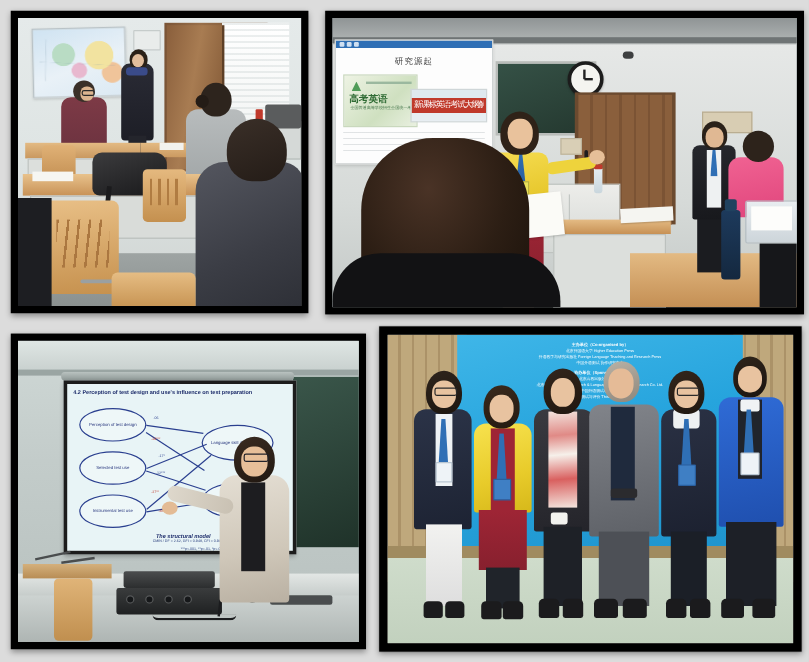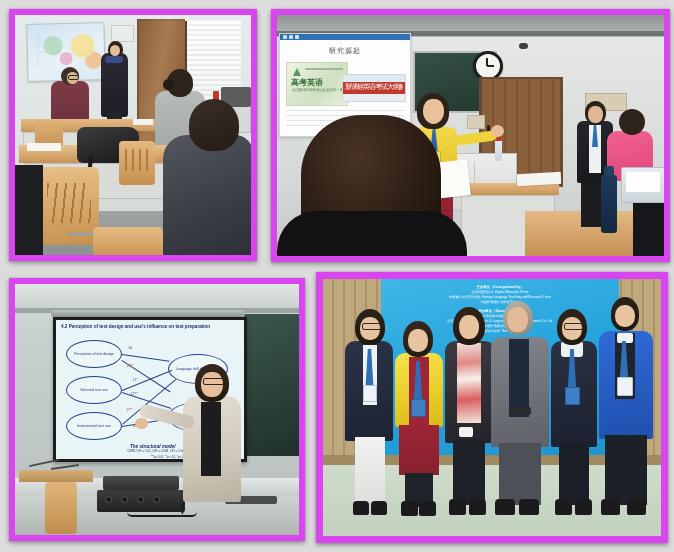--- a/index.html
+++ b/index.html
@@ -8,21 +8,21 @@
     width:674px;height:552px;overflow:hidden;
     background:#d9d9d9;
     font-family:"Liberation Sans", sans-serif;
     position:relative;
   }
   #collage{position:absolute;inset:0;background:#dcdcdc;}
 
   
   .frame{
     position:absolute;
-    background:#d946ef;
+    background:#000000;
     box-shadow:0 2px 5px rgba(0,0,0,.38), 0 0 1px rgba(0,0,0,.25);
     box-sizing:border-box;
     padding-left:16px;
   }
   .photo{
     position:absolute;
     overflow:hidden;
     background:#9aa2a6;
   }
   .scene{position:absolute;inset:0;overflow:hidden;}

